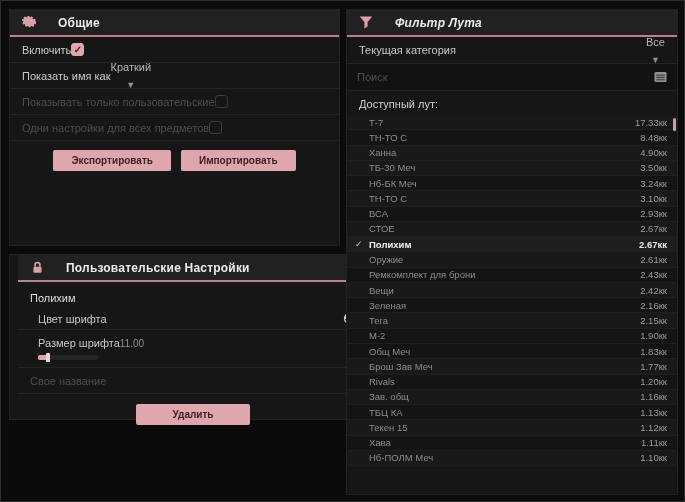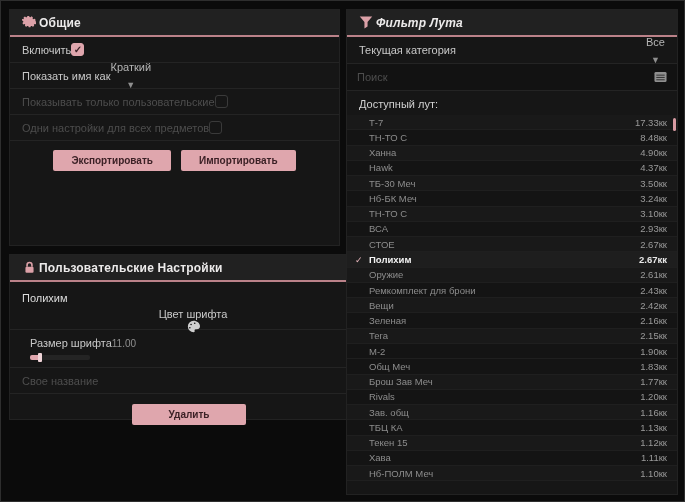--- a/index.html
+++ b/index.html
@@ -1,24 +1,24 @@
 <!DOCTYPE html>
 <html><head>
 <meta charset="utf-8">
 <style>
   * { margin:0; padding:0; box-sizing:border-box; }
   html,body { width:685px; height:502px; background:#0b0b0b; font-family:"Liberation Sans",sans-serif; }
   .window { position:absolute; left:0; top:0; width:685px; height:502px; background:#0b0b0b; border:1px solid #2e2e2e; }
 
   .panel { position:absolute; background:#161616; border:1px solid #222; }
   #panel-general { left:8px; top:8px; width:331px; height:237px; }
-  #panel-user    { left:8px; top:253px; width:360px; height:166px; }
+  #panel-user    { left:8px; top:253px; width:360px; height:166px;padding-left:8px; }
   #panel-loot    { left:345px; top:8px; width:332px; height:486px; }
 
-  .panel-header { height:27px; display:flex; align-items:center; gap:3px; padding:0 12px;
+  .panel-header { height:27px; display:flex; align-items:center; gap:22px; padding:0 12px;
                   background:#212121; border-bottom:2px solid #bb8289; }
   .panel-title { color:#eceaea; font-weight:bold; font-size:12px; letter-spacing:.2px; }
   .panel-title.italic { font-style:italic; }
   .hicon { width:14px; height:14px; display:flex; align-items:center; justify-content:center; }
 
   .setting-row { display:flex; align-items:center;
                  padding:0 12px; height:26px; border-bottom:1px solid #242424; }
   .lbl { color:#c9c9c9; font-size:11px; }
   .lbl.disabled { color:#4d4d4d; }
 
@@ -30,21 +30,21 @@
   .dropdown { display:flex; align-items:center; gap:7px; color:#b5b5b5; font-size:11px; cursor:default;flex-direction:column; }
   .chev { color:#8f8f8f; font-size:9px; }
 
   .btn-row { display:flex; justify-content:center; gap:10px; padding:9px 0 0 0; }
   .pink-btn { background:#dfa6ad; color:#3c2126; border:none; border-radius:2px;
               font-size:10px; font-weight:bold; padding:5px 18px; font-family:inherit; }
   .pink-btn.wide { padding:5px 36px; }
 
   .section-label { color:#dddddd; font-size:11px; padding:10px 12px 4px 12px; }
   .sub-row { display:flex; justify-content:space-between; align-items:center; padding:0 12px 0 20px;
-             height:22px; border-bottom:1px solid #242424;flex-direction:column; }
+             height:22px; border-bottom:1px solid #242424; }
   .size-block { border-bottom:1px solid #242424; padding:4px 12px 7px 20px; }
   .size-line { display:flex; align-items:center; height:18px; }
   .num { color:#8f8f8f; font-size:10px; }
   .slider { position:relative; width:60px; height:5px; background:#242424; border-radius:2px; margin-top:3px; }
   .slider-fill { position:absolute; left:0; top:0; height:5px; background:#dfa6ad; border-radius:2px; }
   .slider-thumb { position:absolute; top:-2px; width:4px; height:9px; background:#f0d4d8; border-radius:1px; }
 
   .input-row { display:flex; align-items:center; padding:0 12px; height:26px; border-bottom:1px solid #242424; }
   .text-input { background:transparent; border:none; outline:none; width:100%; color:#bdbdbd;
                 font-size:11px; font-family:inherit; }
@@ -184,25 +184,20 @@
         <div class="loot-row alt">
           <span class="check"></span>
           <span class="lname">ТН-ТО С</span>
           <span class="lval">8.48кк</span>
         </div>
         <div class="loot-row">
           <span class="check"></span>
           <span class="lname">Ханна</span>
           <span class="lval">4.90кк</span>
         </div>
-        <div class="loot-row alt">
-          <span class="check"></span>
-          <span class="lname">Hawk</span>
-          <span class="lval">4.37кк</span>
-        </div>
         <div class="loot-row">
           <span class="check"></span>
           <span class="lname">ТБ-30 Меч</span>
           <span class="lval">3.50кк</span>
         </div>
         <div class="loot-row alt">
           <span class="check"></span>
           <span class="lname">Нб-БК Меч</span>
           <span class="lval">3.24кк</span>
         </div>

